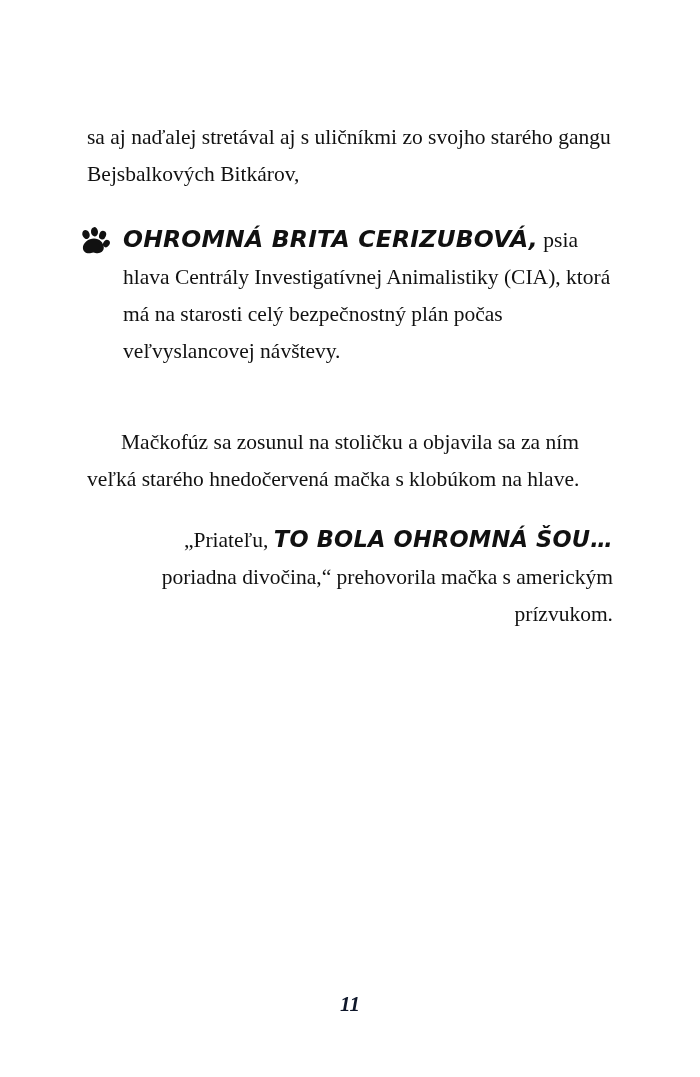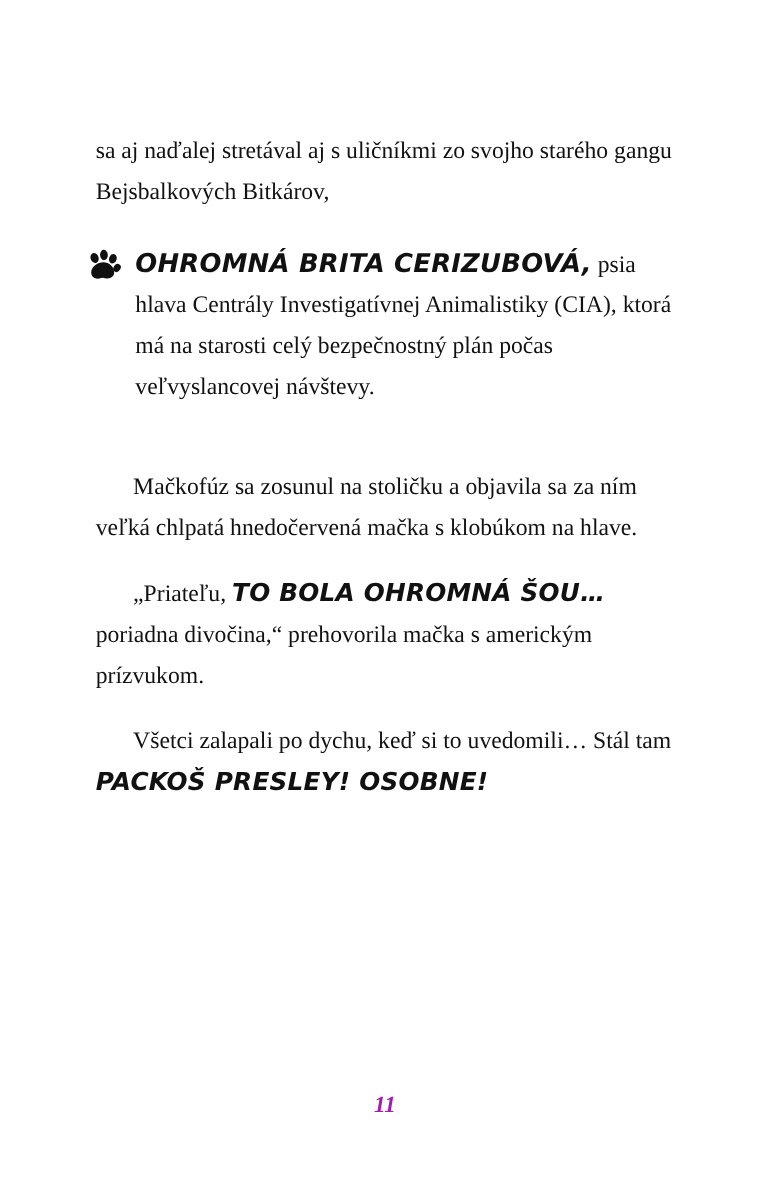--- a/index.html
+++ b/index.html
@@ -85,33 +85,34 @@
   .body-block {
     margin-top: 54px;
   }
 
   .indent {
     text-indent: 34px;
   }
 
   .block-gap {
     margin-top: 22px;
+    text-align: right;
   }
 
   .folio {
     position: absolute;
     left: 0;
     right: 0;
     bottom: 60px;
     text-align: center;
     font-family: "Liberation Serif", serif;
     font-weight: bold;
     font-style: italic;
     font-size: 21px;
-    color: #a21caf;
+    color: #0f172a;
   }
 </style>
 </head>
 <body>
 
 <div class="page">
 
 
   <div class="content">
 
@@ -126,23 +127,22 @@
           <ellipse cx="25.6" cy="10.2" rx="3.4" ry="4.4" transform="rotate(20 25.6 10.2)" fill="#111"></ellipse>
           <ellipse cx="29.4" cy="18.6" rx="3.1" ry="3.9" transform="rotate(34 29.4 18.6)" fill="#111"></ellipse>
           <path d="M17 13.5c5.4 0 9.8 4.3 9.8 9.1 0 3.6-2.8 5.6-6.1 5.6-2 0-2.6-0.8-4.4-0.8-1.8 0-2.6 0.9-4.5 0.9-3.3 0-5.9-2.1-5.9-5.6 0-4.9 5.7-9.2 11.1-9.2z" fill="#111"></path>
         </svg>
       </span>
       <span class="shout">OHROMNÁ BRITA CERIZUBOVÁ,</span><span> psia hlava Centrály Investigatívnej Animalistiky (CIA), ktorá má na starosti celý bezpečnostný plán počas veľvyslancovej návštevy.</span>
     </p>
 
     <div class="body-block">
 
-      <p class="indent">Mačkofúz sa zosunul na stoličku a objavila sa za ním veľká chlpatá hnedočervená mačka s klobúkom na hlave.</p>
+      <p class="indent">Mačkofúz sa zosunul na stoličku a objavila sa za ním veľká starého hnedočervená mačka s klobúkom na hlave.</p>
 
       <p class="indent block-gap"><span>„Priateľu, </span><span class="shout">TO BOLA OHROMNÁ ŠOU…</span><span> poriadna divočina,“ prehovorila mačka s americkým prízvukom.</span></p>
 
-      <p class="indent block-gap"><span>Všetci zalapali po dychu, keď si to uvedomili… Stál tam </span><span class="shout">PACKOŠ PRESLEY! OSOBNE!</span></p>
 
     </div>
   </div>
 
   <div class="folio">11</div>
 </div>
 
 </body></html>

